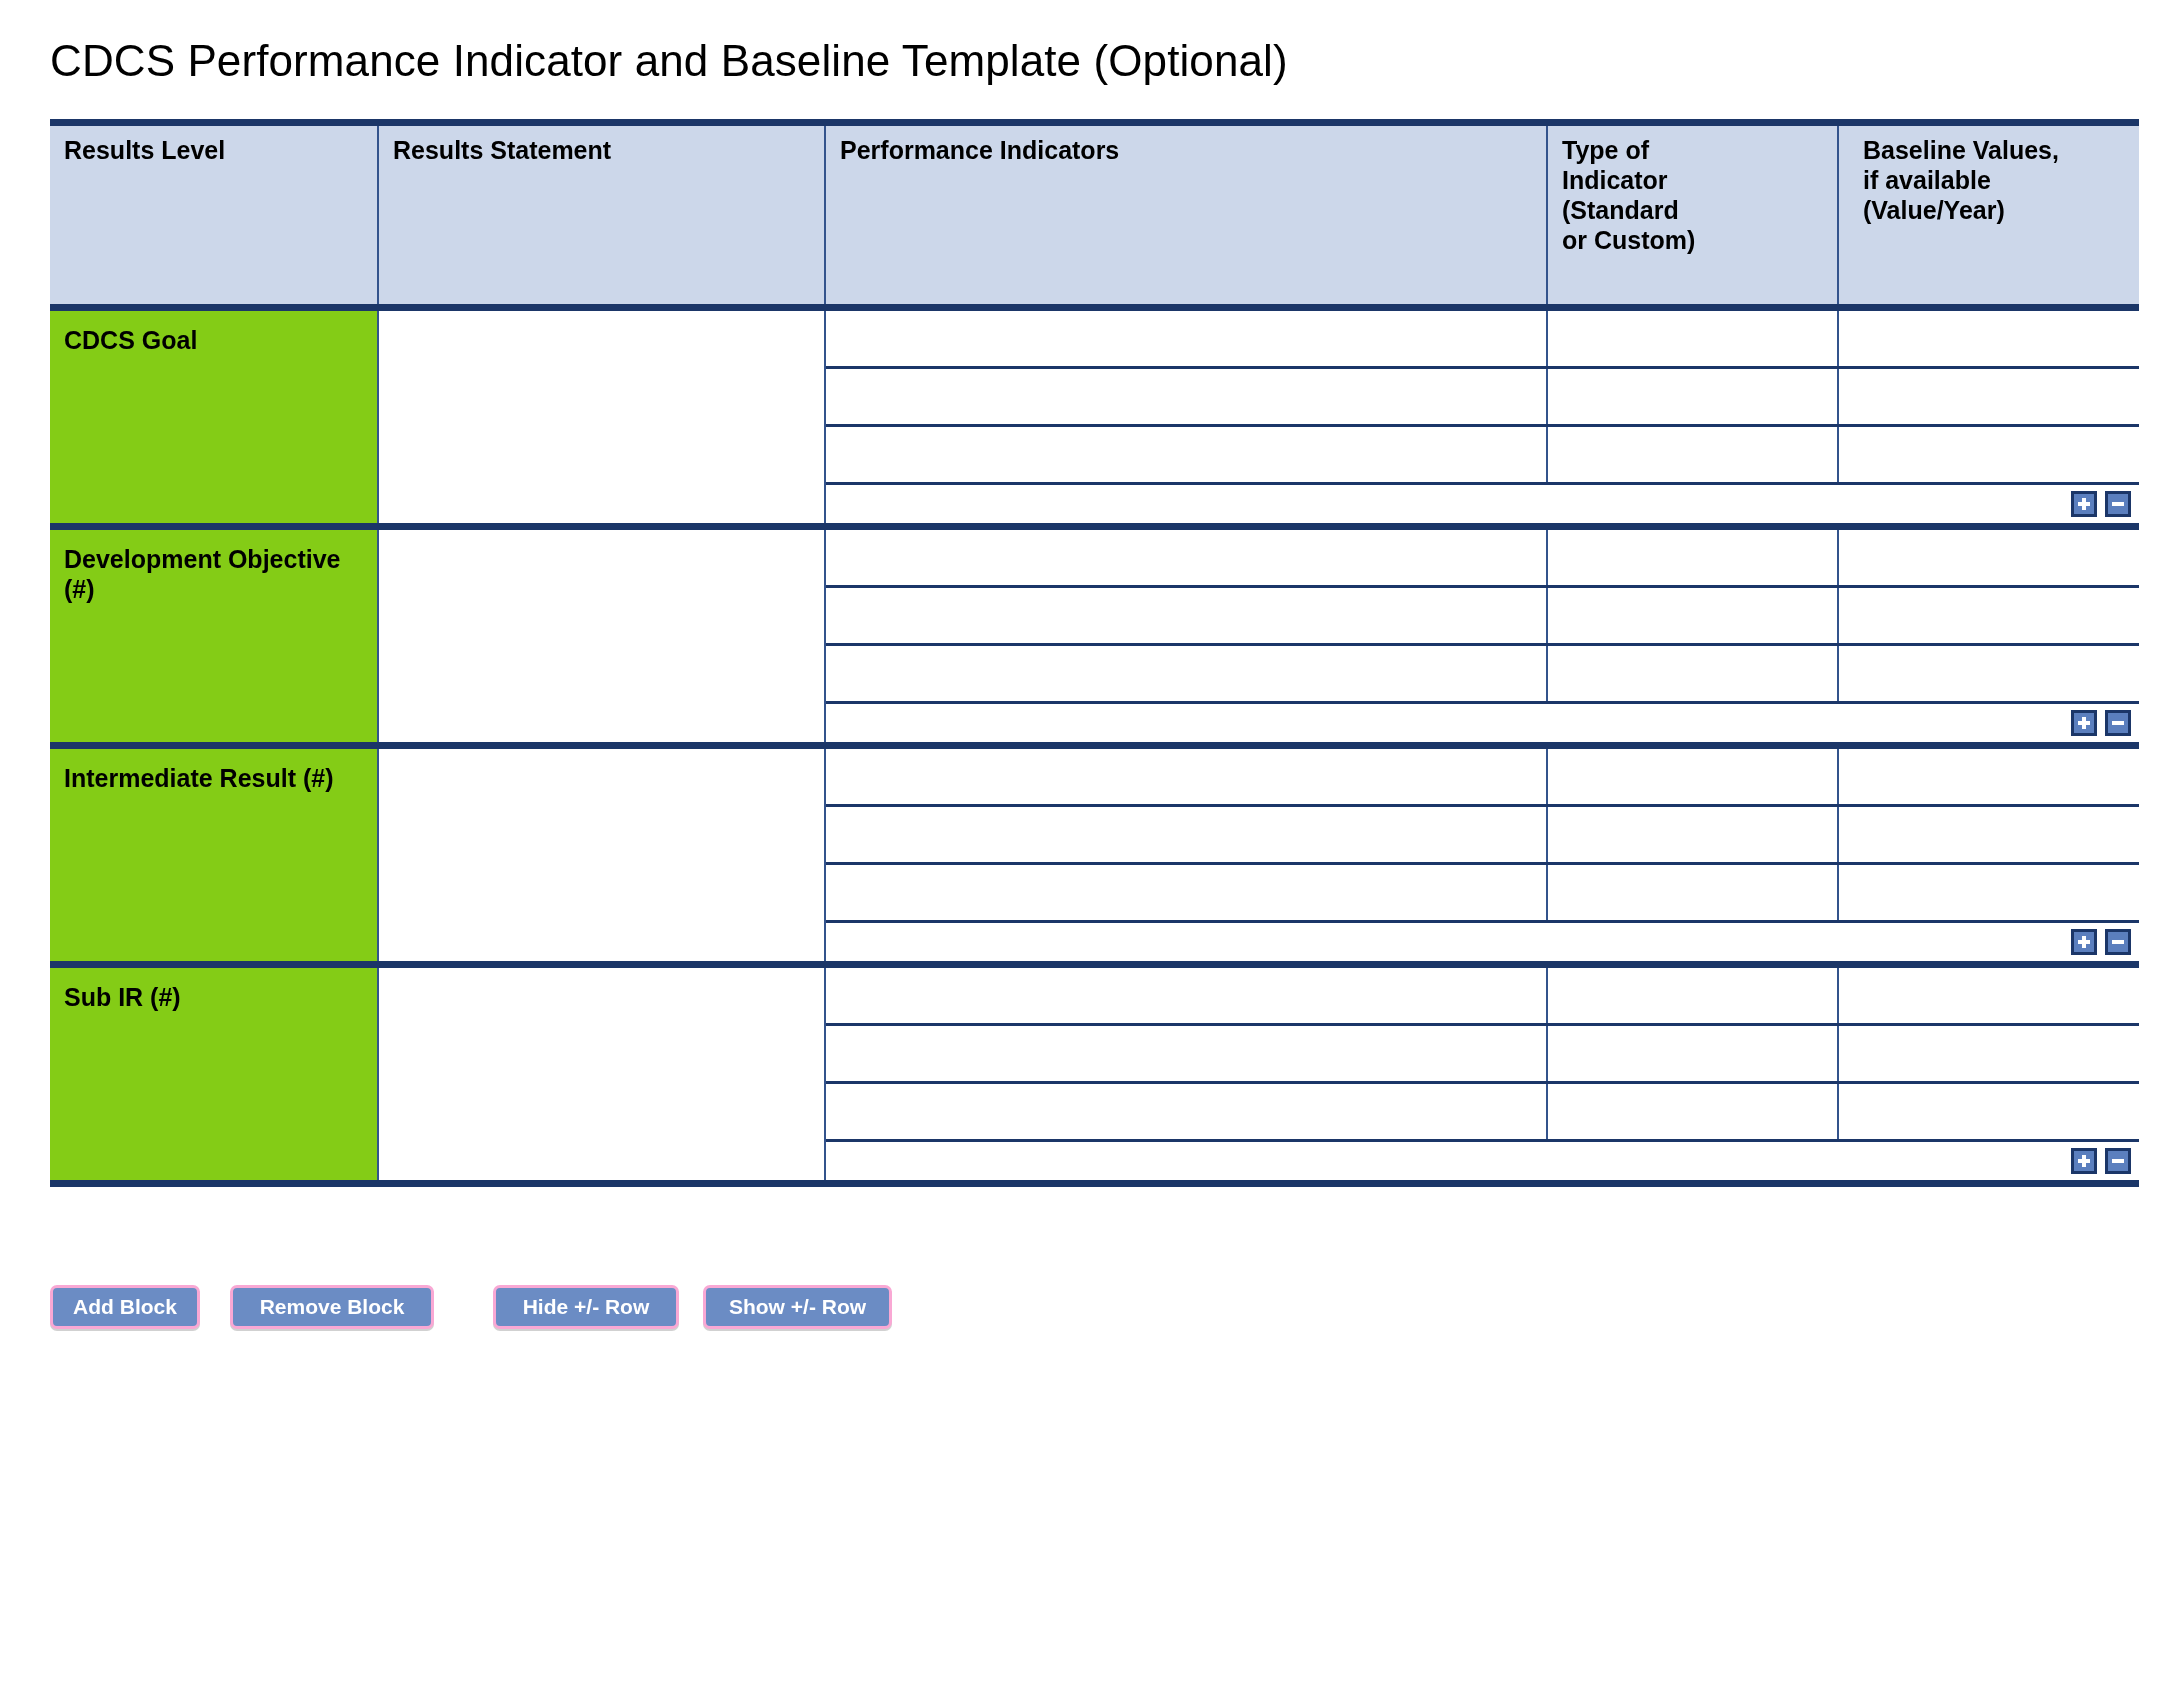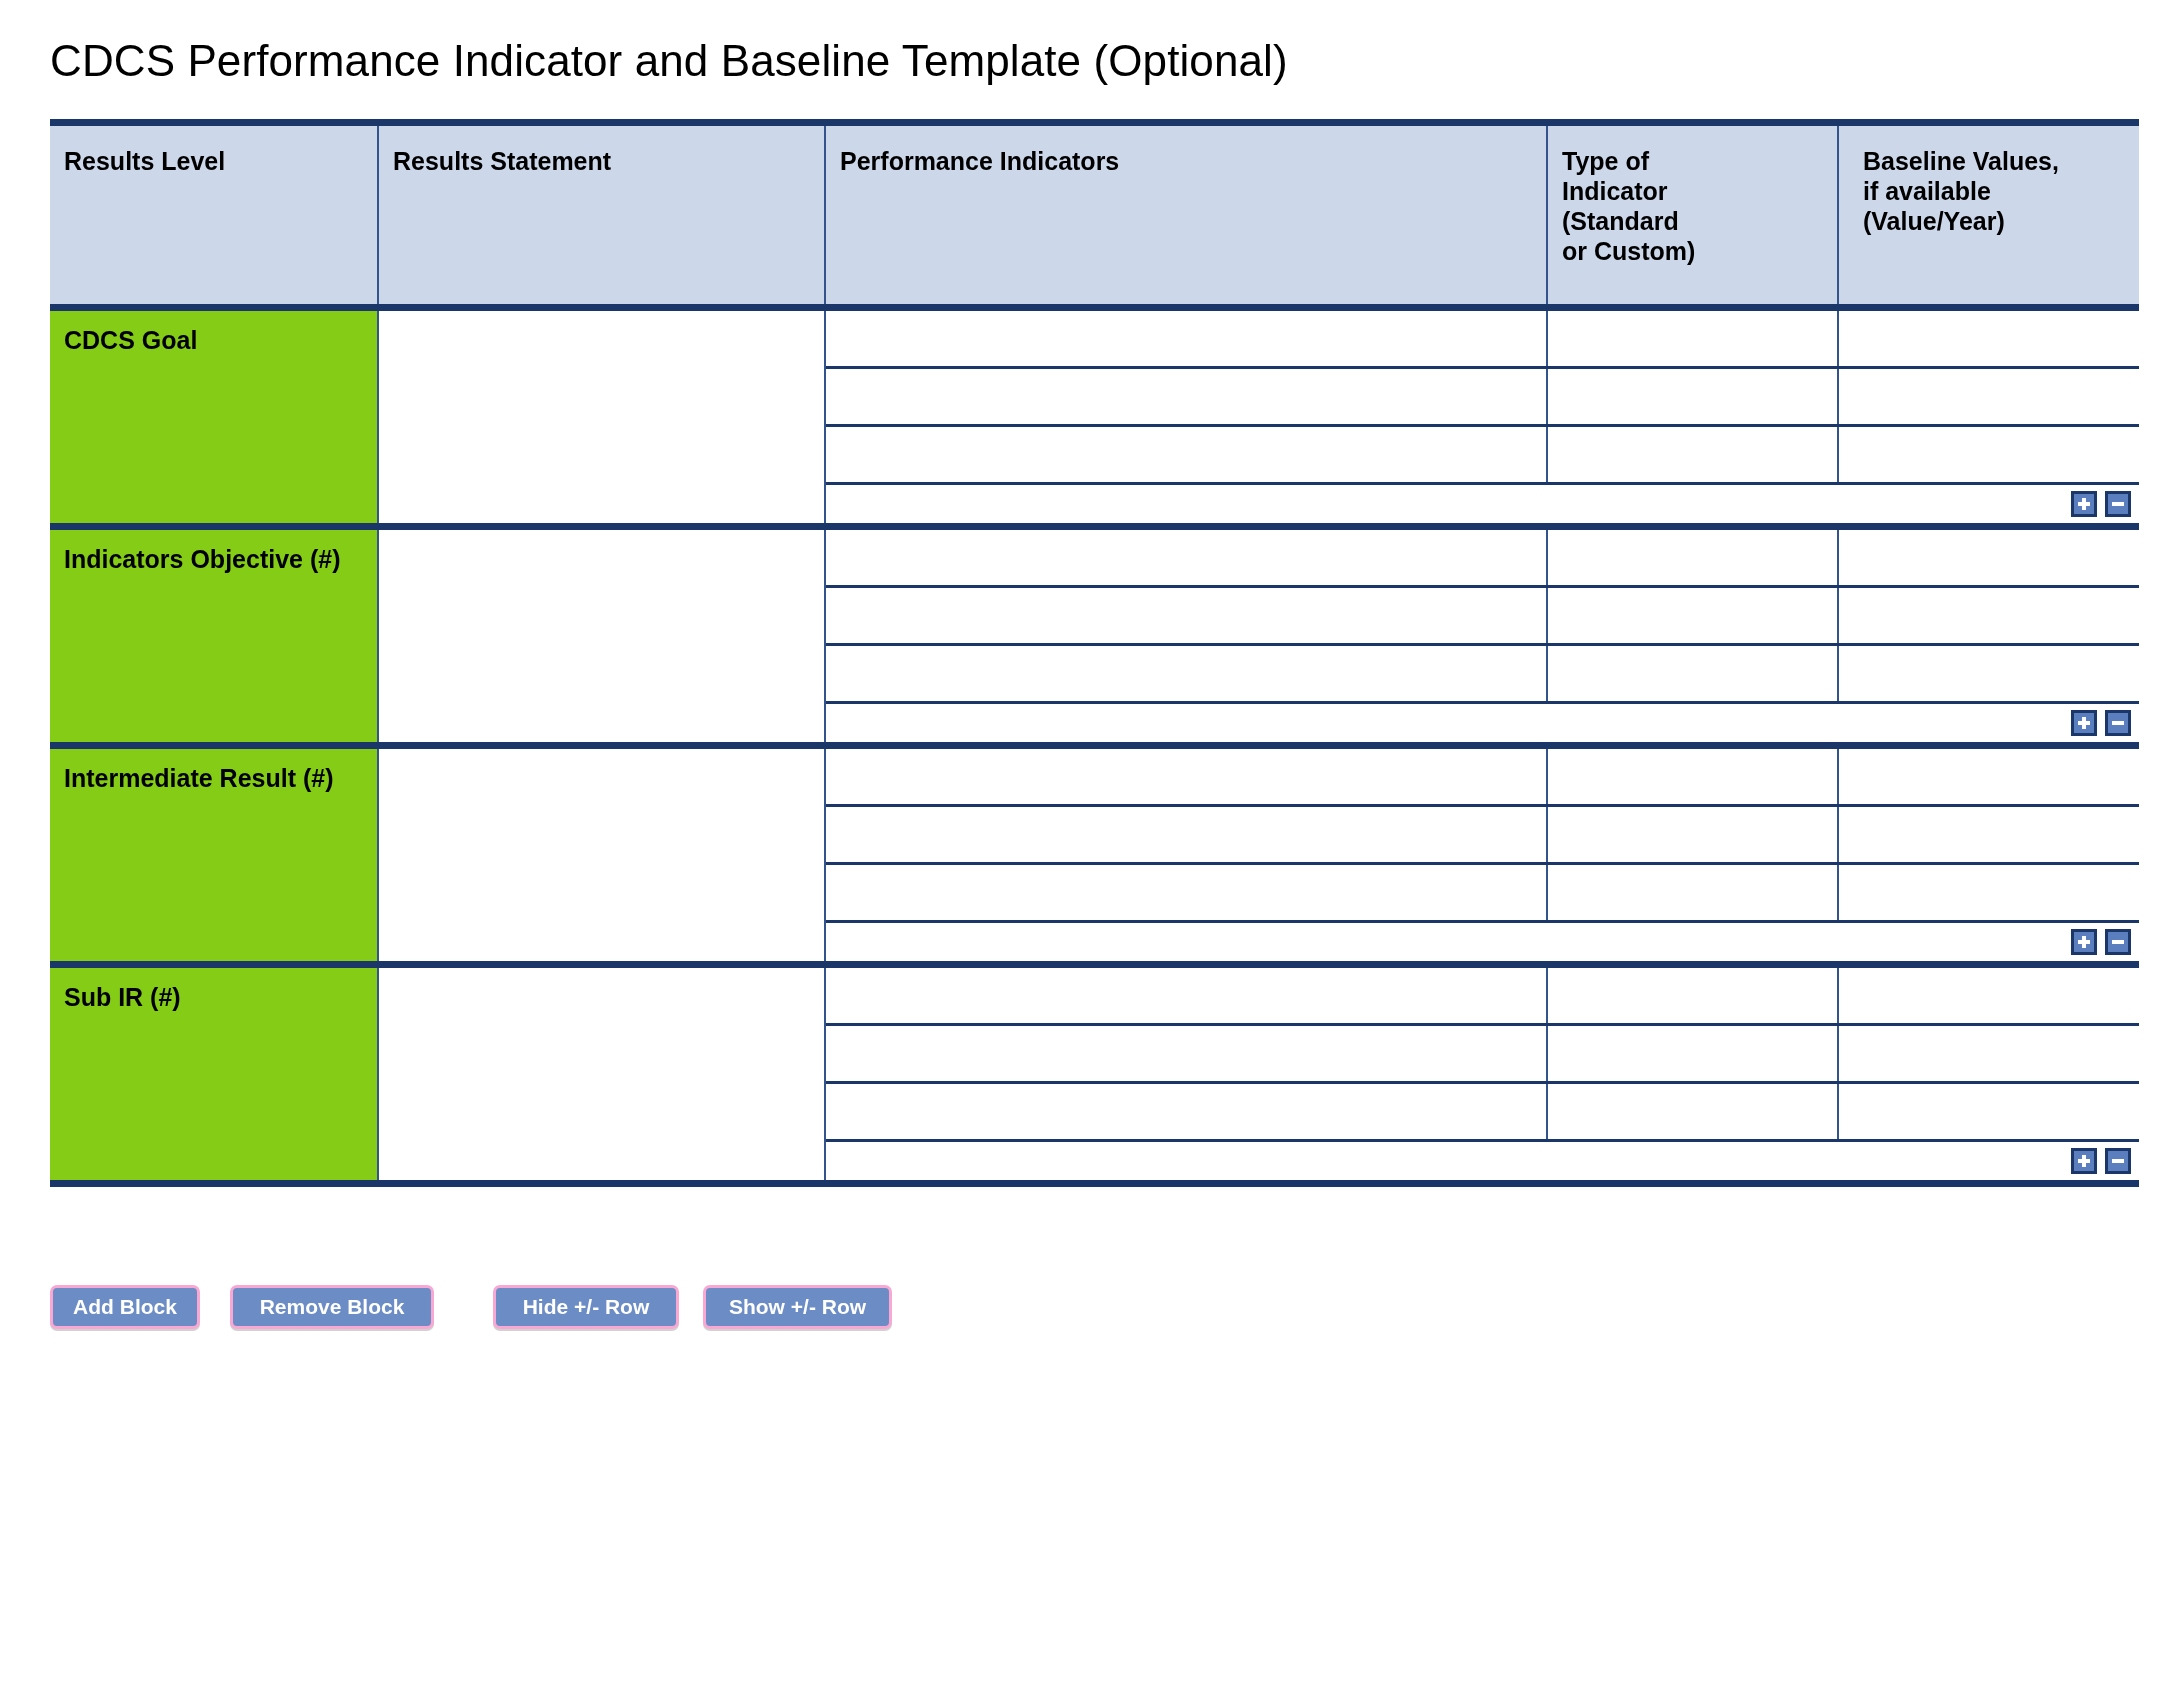--- a/index.html
+++ b/index.html
@@ -44,21 +44,21 @@
   }
 
   .thead-row {
     display: flex;
     background: #ccd7ea;
     border-bottom: 7px solid #1b3668;
     min-height: 178px;
   }
   .th {
     box-sizing: border-box;
-    padding: 20px 12px 10px 14px;
+    padding: 9px 12px 10px 14px;
     font-size: 25px;
     font-weight: bold;
     line-height: 1.20;
     border-right: 2px solid #33538c;
   }
   .th:last-child { border-right: none; }
 
   
   .col-level      { width: 329px; flex: 0 0 329px; }
   .col-statement  { width: 447px; flex: 0 0 447px; }
@@ -235,21 +235,21 @@
             <span class="bar-v"></span>
           </span>
           <span class="sq-btn">
             <span class="bar-h"></span>
           </span>
         </div>
       </div>
     </div>
 
     <div class="block">
-      <div class="block-level col-level">Indicators Objective (#)</div>
+      <div class="block-level col-level">Development Objective (#)</div>
       <div class="block-statement col-statement"></div>
       <div class="block-right">
         <div class="ind-row">
           <div class="ind-cell-indicators"></div>
           <div class="ind-cell-type"></div>
           <div class="ind-cell-baseline"></div>
         </div>
         <div class="ind-row">
           <div class="ind-cell-indicators"></div>
           <div class="ind-cell-type"></div>

